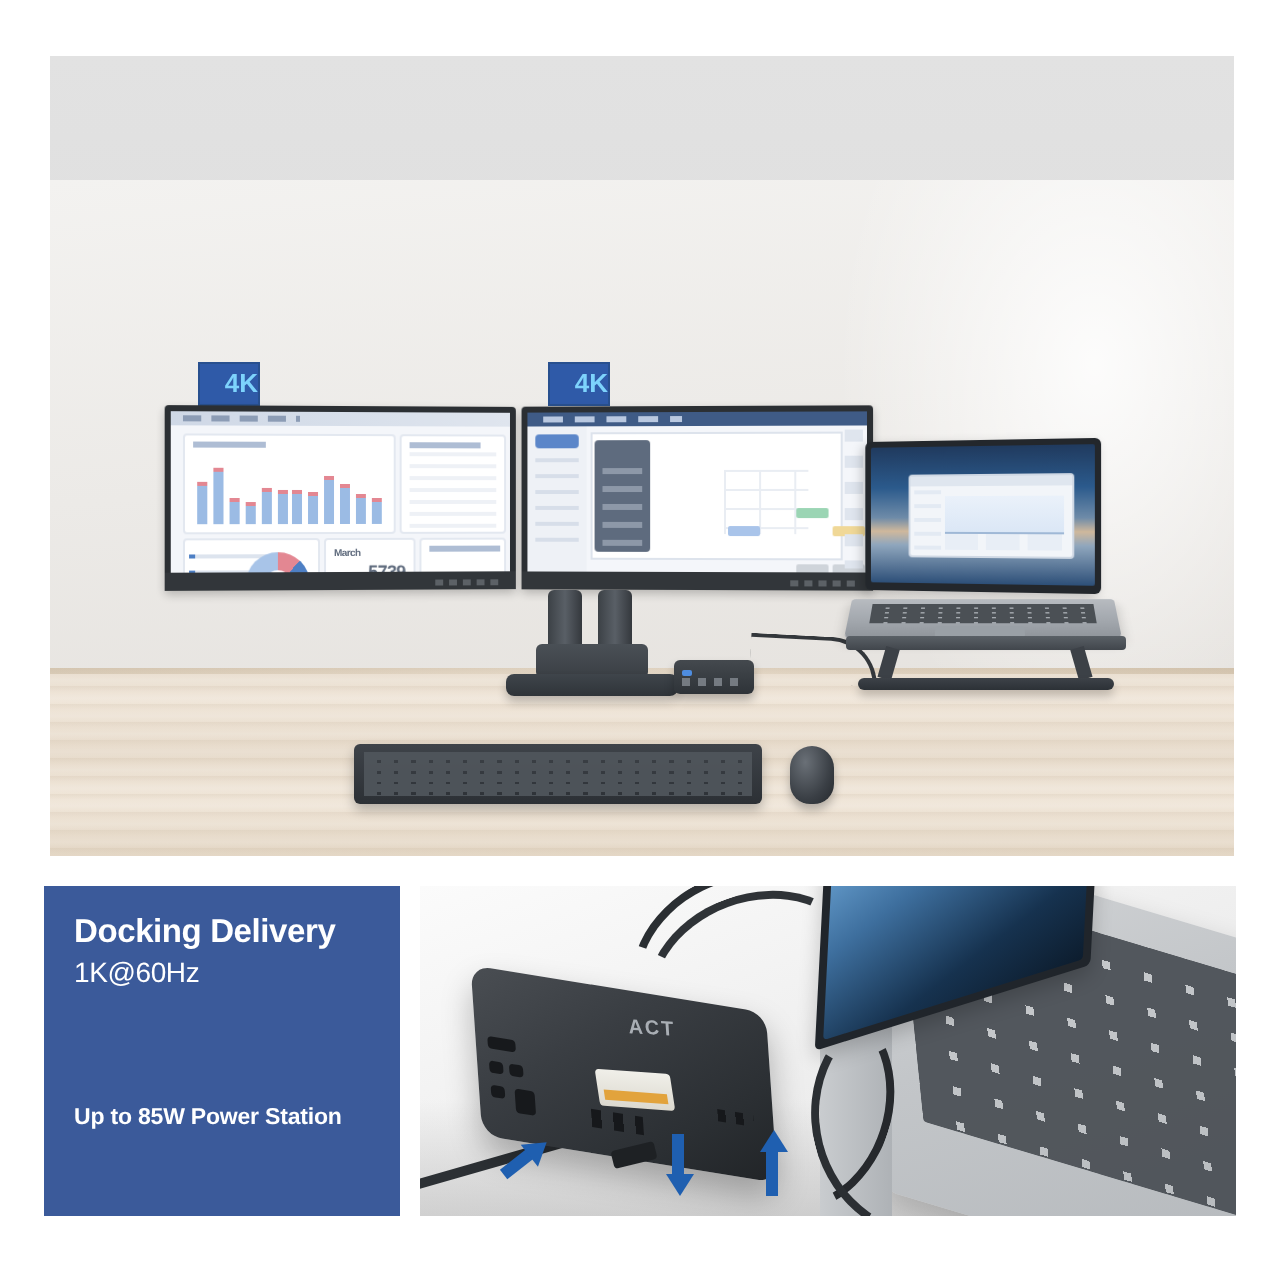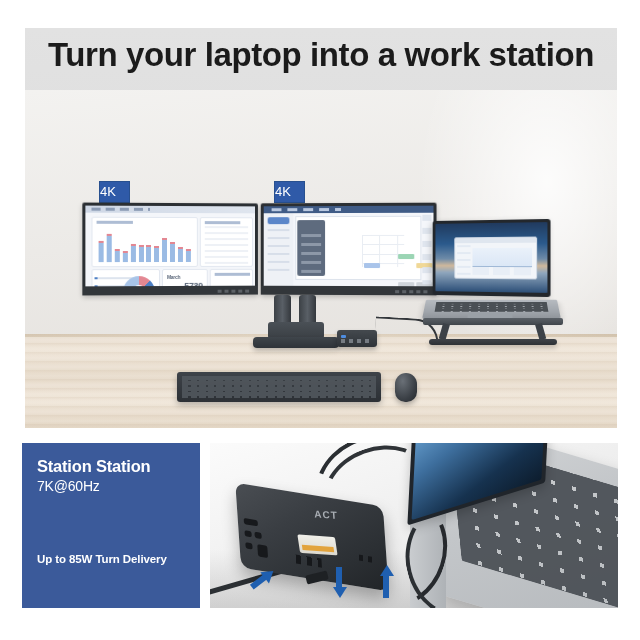--- a/index.html
+++ b/index.html
@@ -32,22 +32,22 @@
     background:radial-gradient(ellipse at 50% 40%,rgba(255,255,255,.85),rgba(255,255,255,0) 70%);}
   .desk{position:absolute;left:0;top:244px;width:592px;height:94px;
     background:linear-gradient(180deg,#e9ded0 0%,#efe5d8 18%,#e7dbcb 45%,#f0e6d9 70%,#e3d6c4 100%);}
   .desk:before{content:"";position:absolute;left:0;top:0;width:592px;height:3px;
     background:linear-gradient(90deg,#d8cab6,#e5d9c8,#d5c6b1);}
   .deskgrain{position:absolute;left:0;top:0;width:592px;height:94px;
     background:repeating-linear-gradient(180deg,rgba(190,170,145,.16) 0px,rgba(190,170,145,0) 3px,rgba(255,255,255,.13) 6px,rgba(190,170,145,0) 9px);}
 
   
   .badge4k{
-    position:absolute;width:29px;height:20px;background:#2f5aa8;color:#ffffff;
-    font-size:13px;font-weight:normal;text-align:left;line-height:20px;
+    position:absolute;width:29px;height:20px;background:#2f5aa8;color:#7dd3fc;
+    font-size:13px;font-weight:bold;text-align:right;line-height:20px;
     border:1px solid #28508f;
   }
   #badge-left{left:74px;top:91px;}
   #badge-right{left:249px;top:91px;}
 
   
   .monitor{position:absolute;top:113px;height:92px;
     background:#2b2f33;border-radius:2px;
     box-shadow:0 2px 5px rgba(0,0,0,.22);}
   #mon-left{left:58px;width:176px;transform:perspective(620px) rotateY(4deg);}
@@ -251,21 +251,20 @@
   .w85 .big{font-size:25px;font-weight:bold;line-height:25px;letter-spacing:-.5px;}
   .w85 .small{font-size:14px;line-height:17px;letter-spacing:-.2px;}
 </style>
 </head>
 <body>
 
 <div class="page">
 
   <div class="hero">
 
-    <div class="headline">Turn your laptop into a work station</div>
 
     <div class="scene">
       <div class="wall"></div>
       <div class="desk">
         <div class="deskgrain"></div>
       </div>
 
       <div class="badge4k" id="badge-left">4K</div>
       <div class="badge4k" id="badge-right">4K</div>
 
@@ -370,23 +369,23 @@
       </div>
 
       <div class="keyboard">
         <div class="keys"></div>
       </div>
       <div class="mouse"></div>
     </div>
   </div>
 
   <div class="bluepanel">
-    <div class="bp-h1">Station Station</div>
-    <div class="bp-h3">7K@60Hz</div>
-    <div class="bp-foot">Up to 85W Turn Delivery</div>
+    <div class="bp-h1">Docking Delivery</div>
+    <div class="bp-h3">1K@60Hz</div>
+    <div class="bp-foot">Up to 85W Power Station</div>
   </div>
 
   <div class="photo">
     <div class="ph-shadow"></div>
 
     <div class="mb-body">
       <div class="mb-keys"></div>
     </div>
     <div class="mb-edge"></div>
     <div class="mb-screen">

